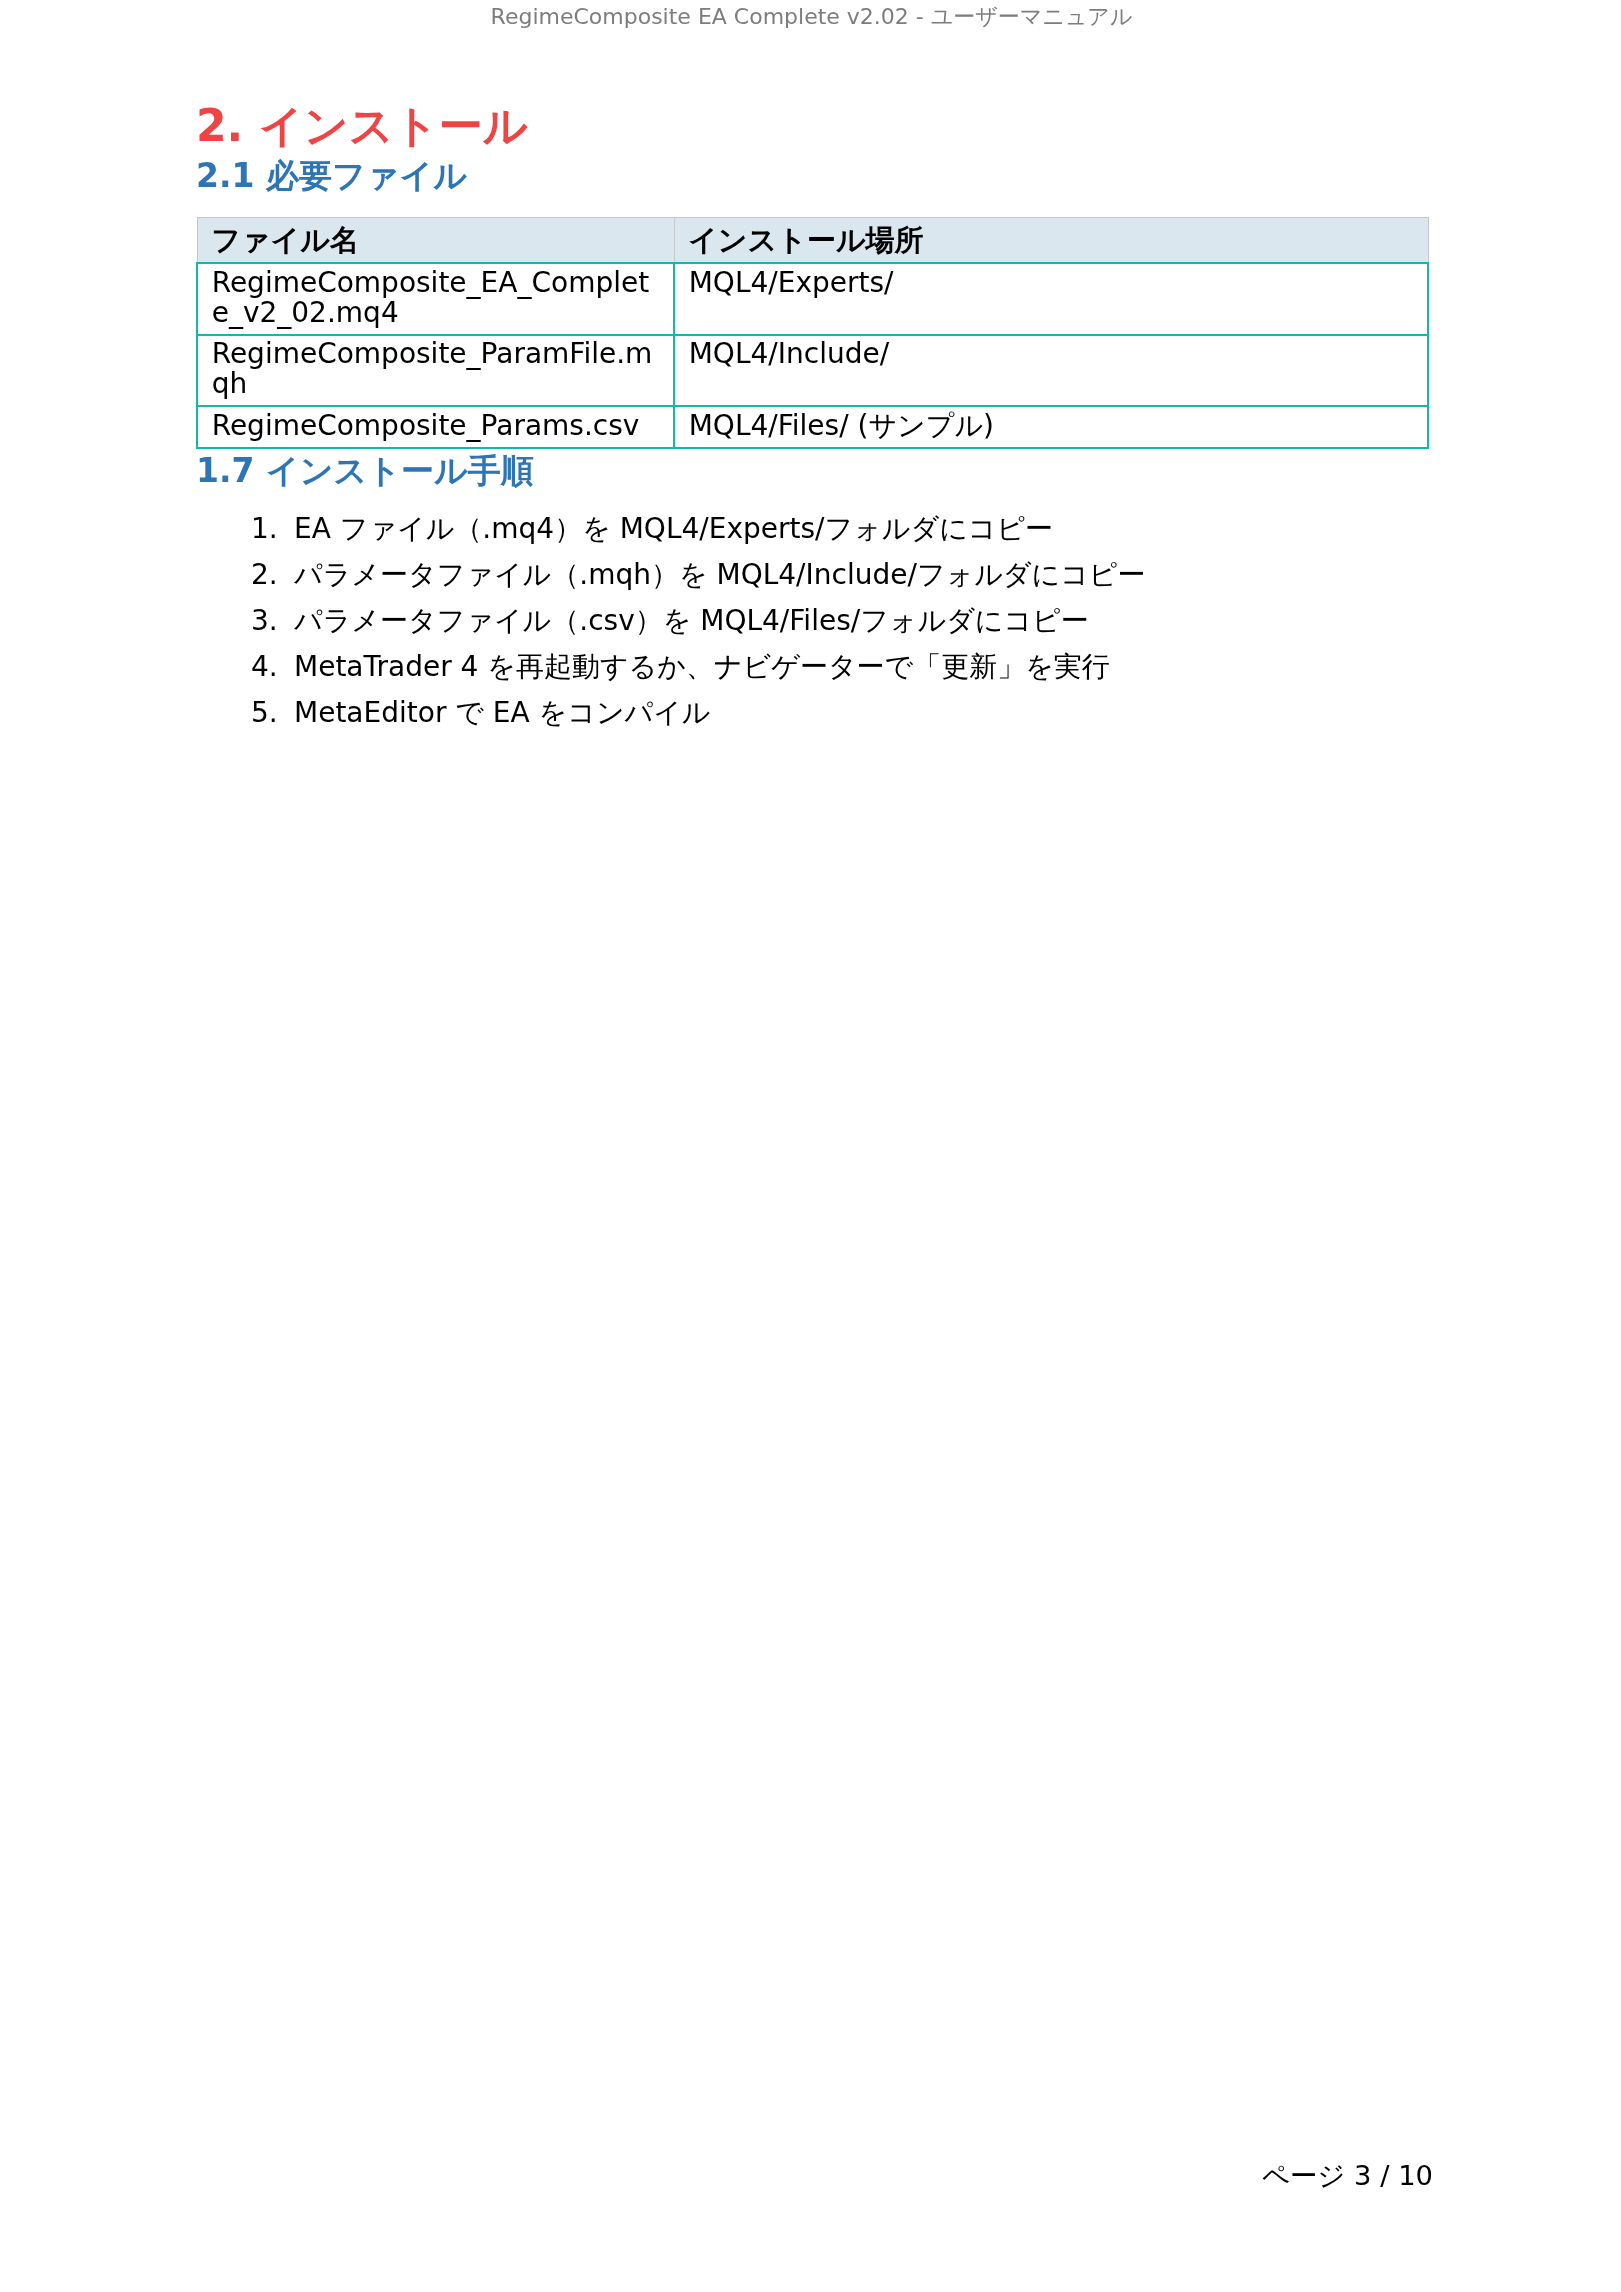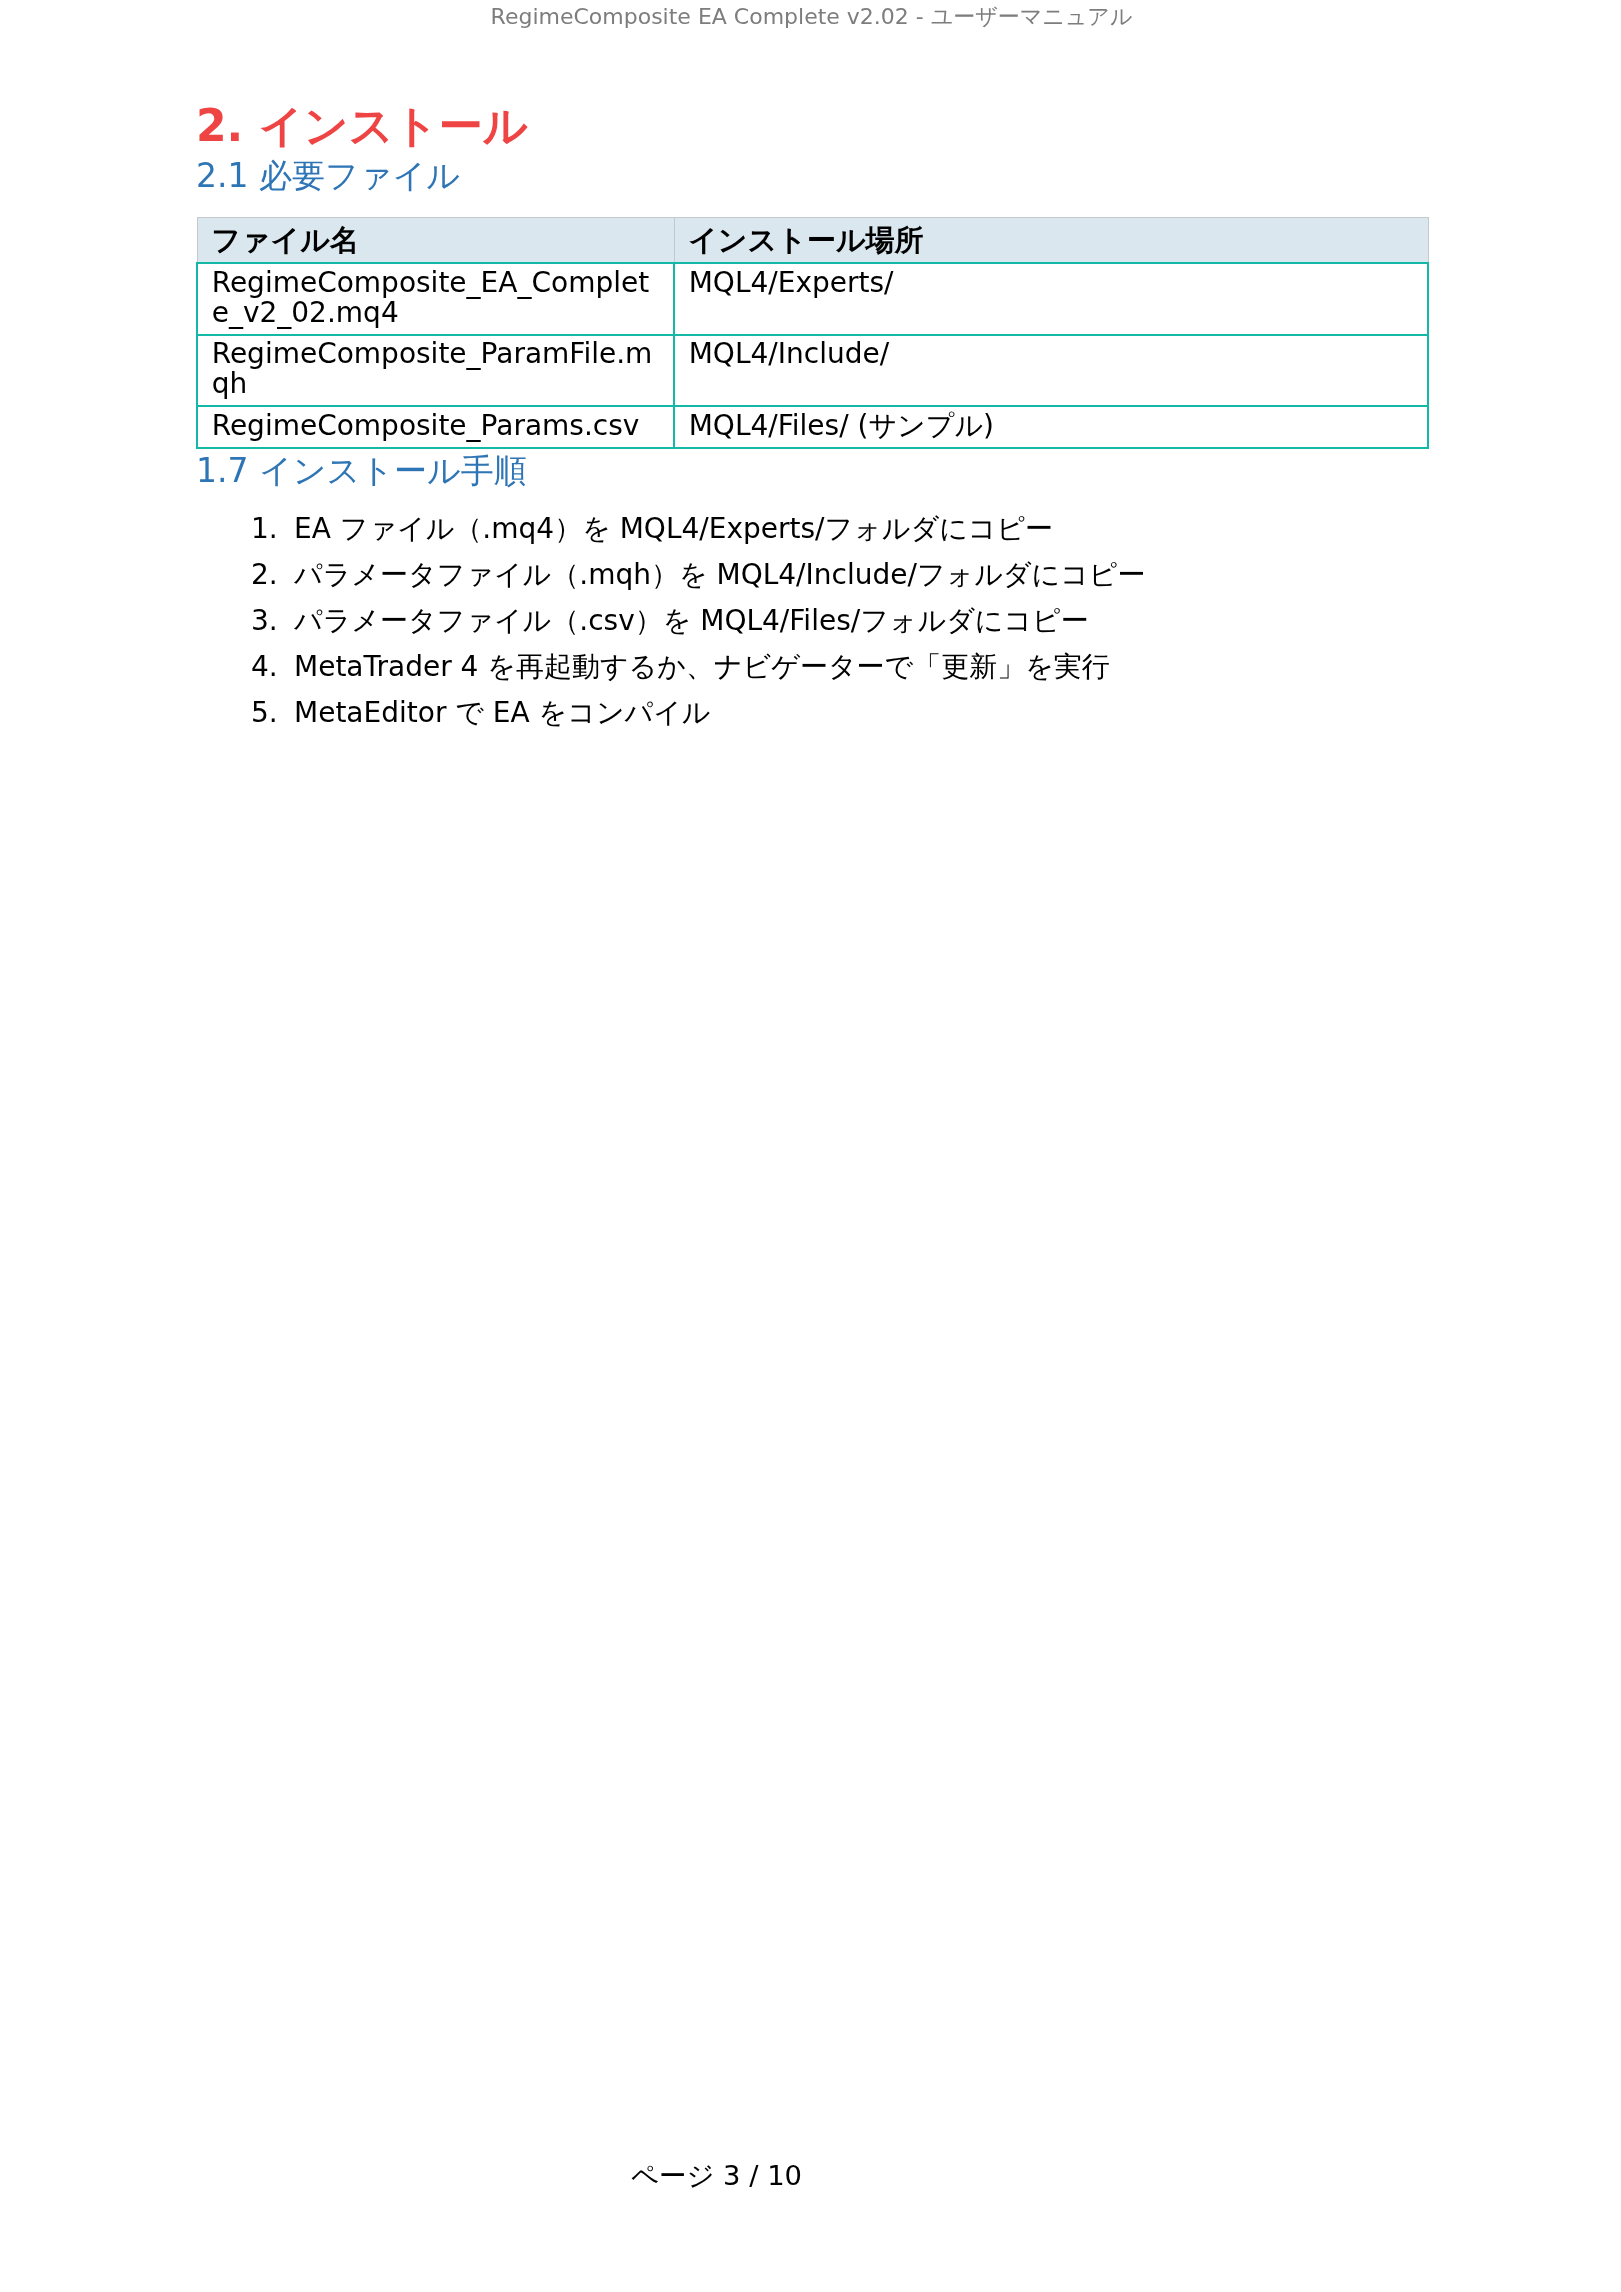--- a/index.html
+++ b/index.html
@@ -34,21 +34,21 @@
     margin: 65px 0 0 0;
     font-size: 44px;
     line-height: 56px;
     font-weight: bold;
     color: #ef4444;
   }
   h2.doc-h2 {
     margin: 0;
     font-size: 33px;
     line-height: 43px;
-    font-weight: normal;
+    font-weight: bold;
     color: #2E75B6;
   }
   .h2-s21 { margin-top: 48px; }
   .h2-s22 { margin-top: 45px; }
 
   table.files-table {
     margin-top: 20px;
     width: 1231px;
     border-collapse: collapse;
     table-layout: fixed;
@@ -90,21 +90,21 @@
   }
   ol.steps .step-text {
     flex: 1 1 auto;
   }
 
   .doc-footer {
     position: absolute;
     left: 0;
     top: 2158px;
     width: 1433px;
-    text-align: center;
+    text-align: right;
     font-size: 27.4px;
     line-height: 35px;
     color: #000000;
   }
 </style>
 </head>
 <body>
 
 <div class="page">
   <div class="content">

